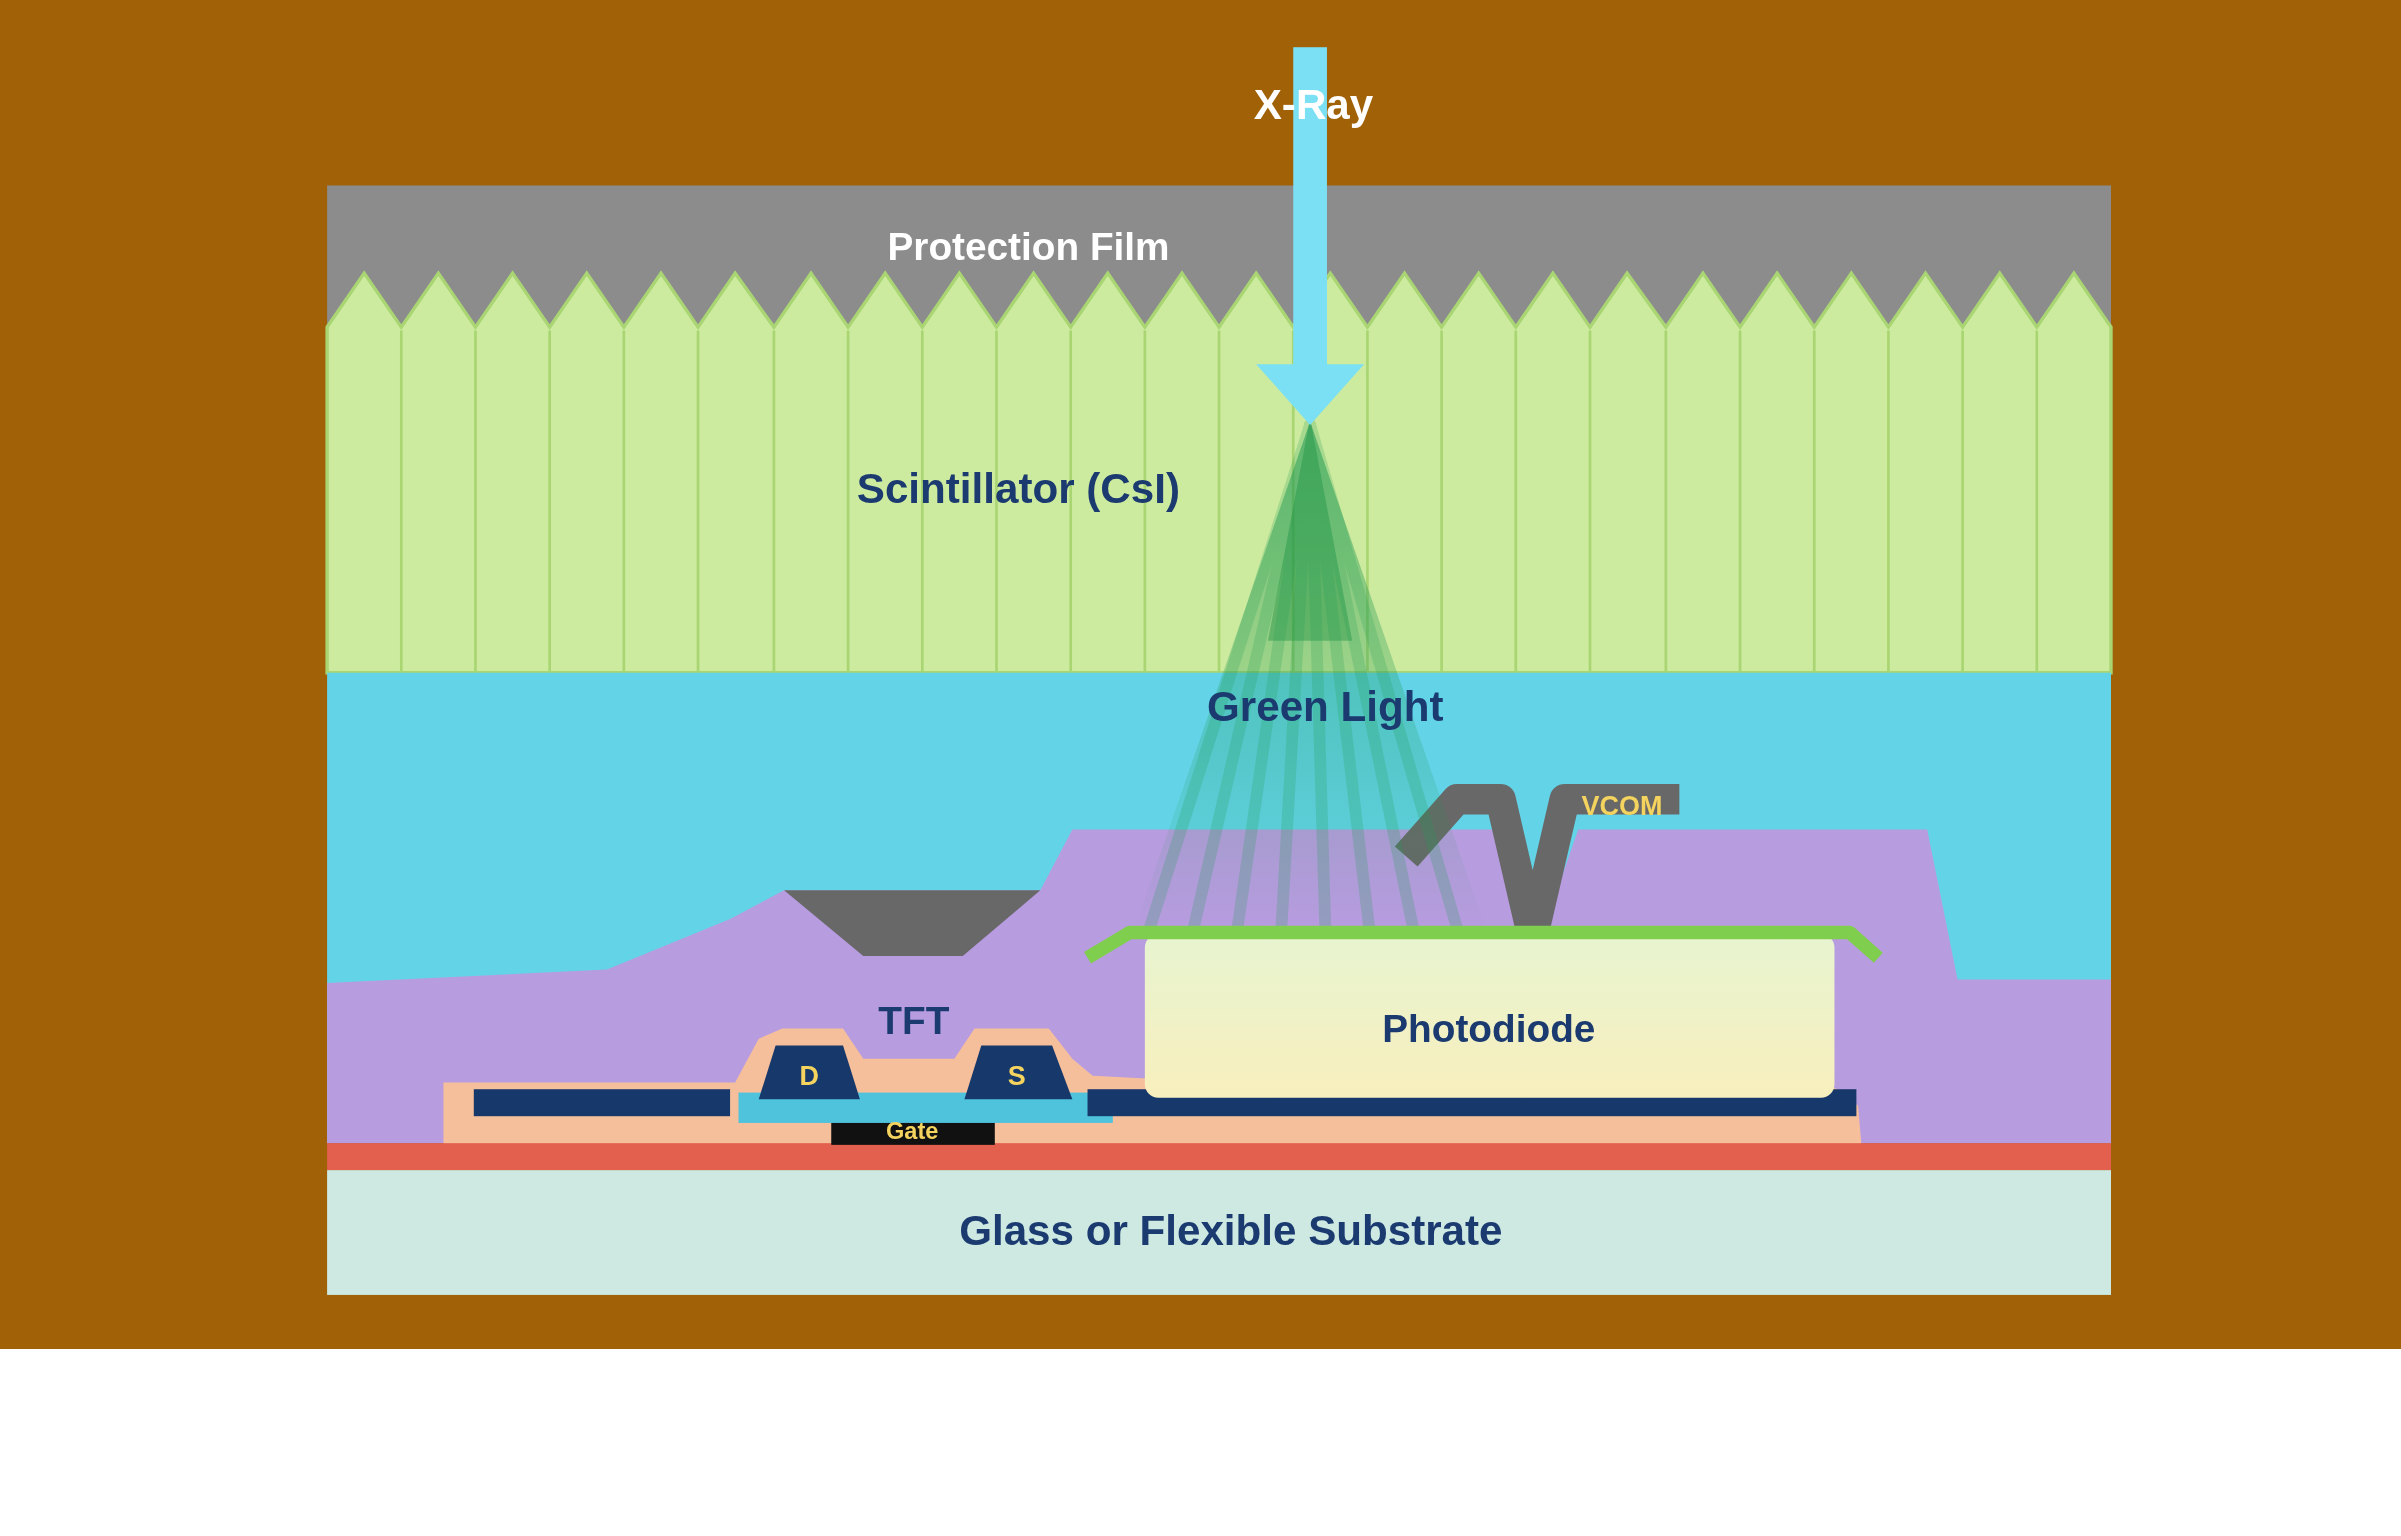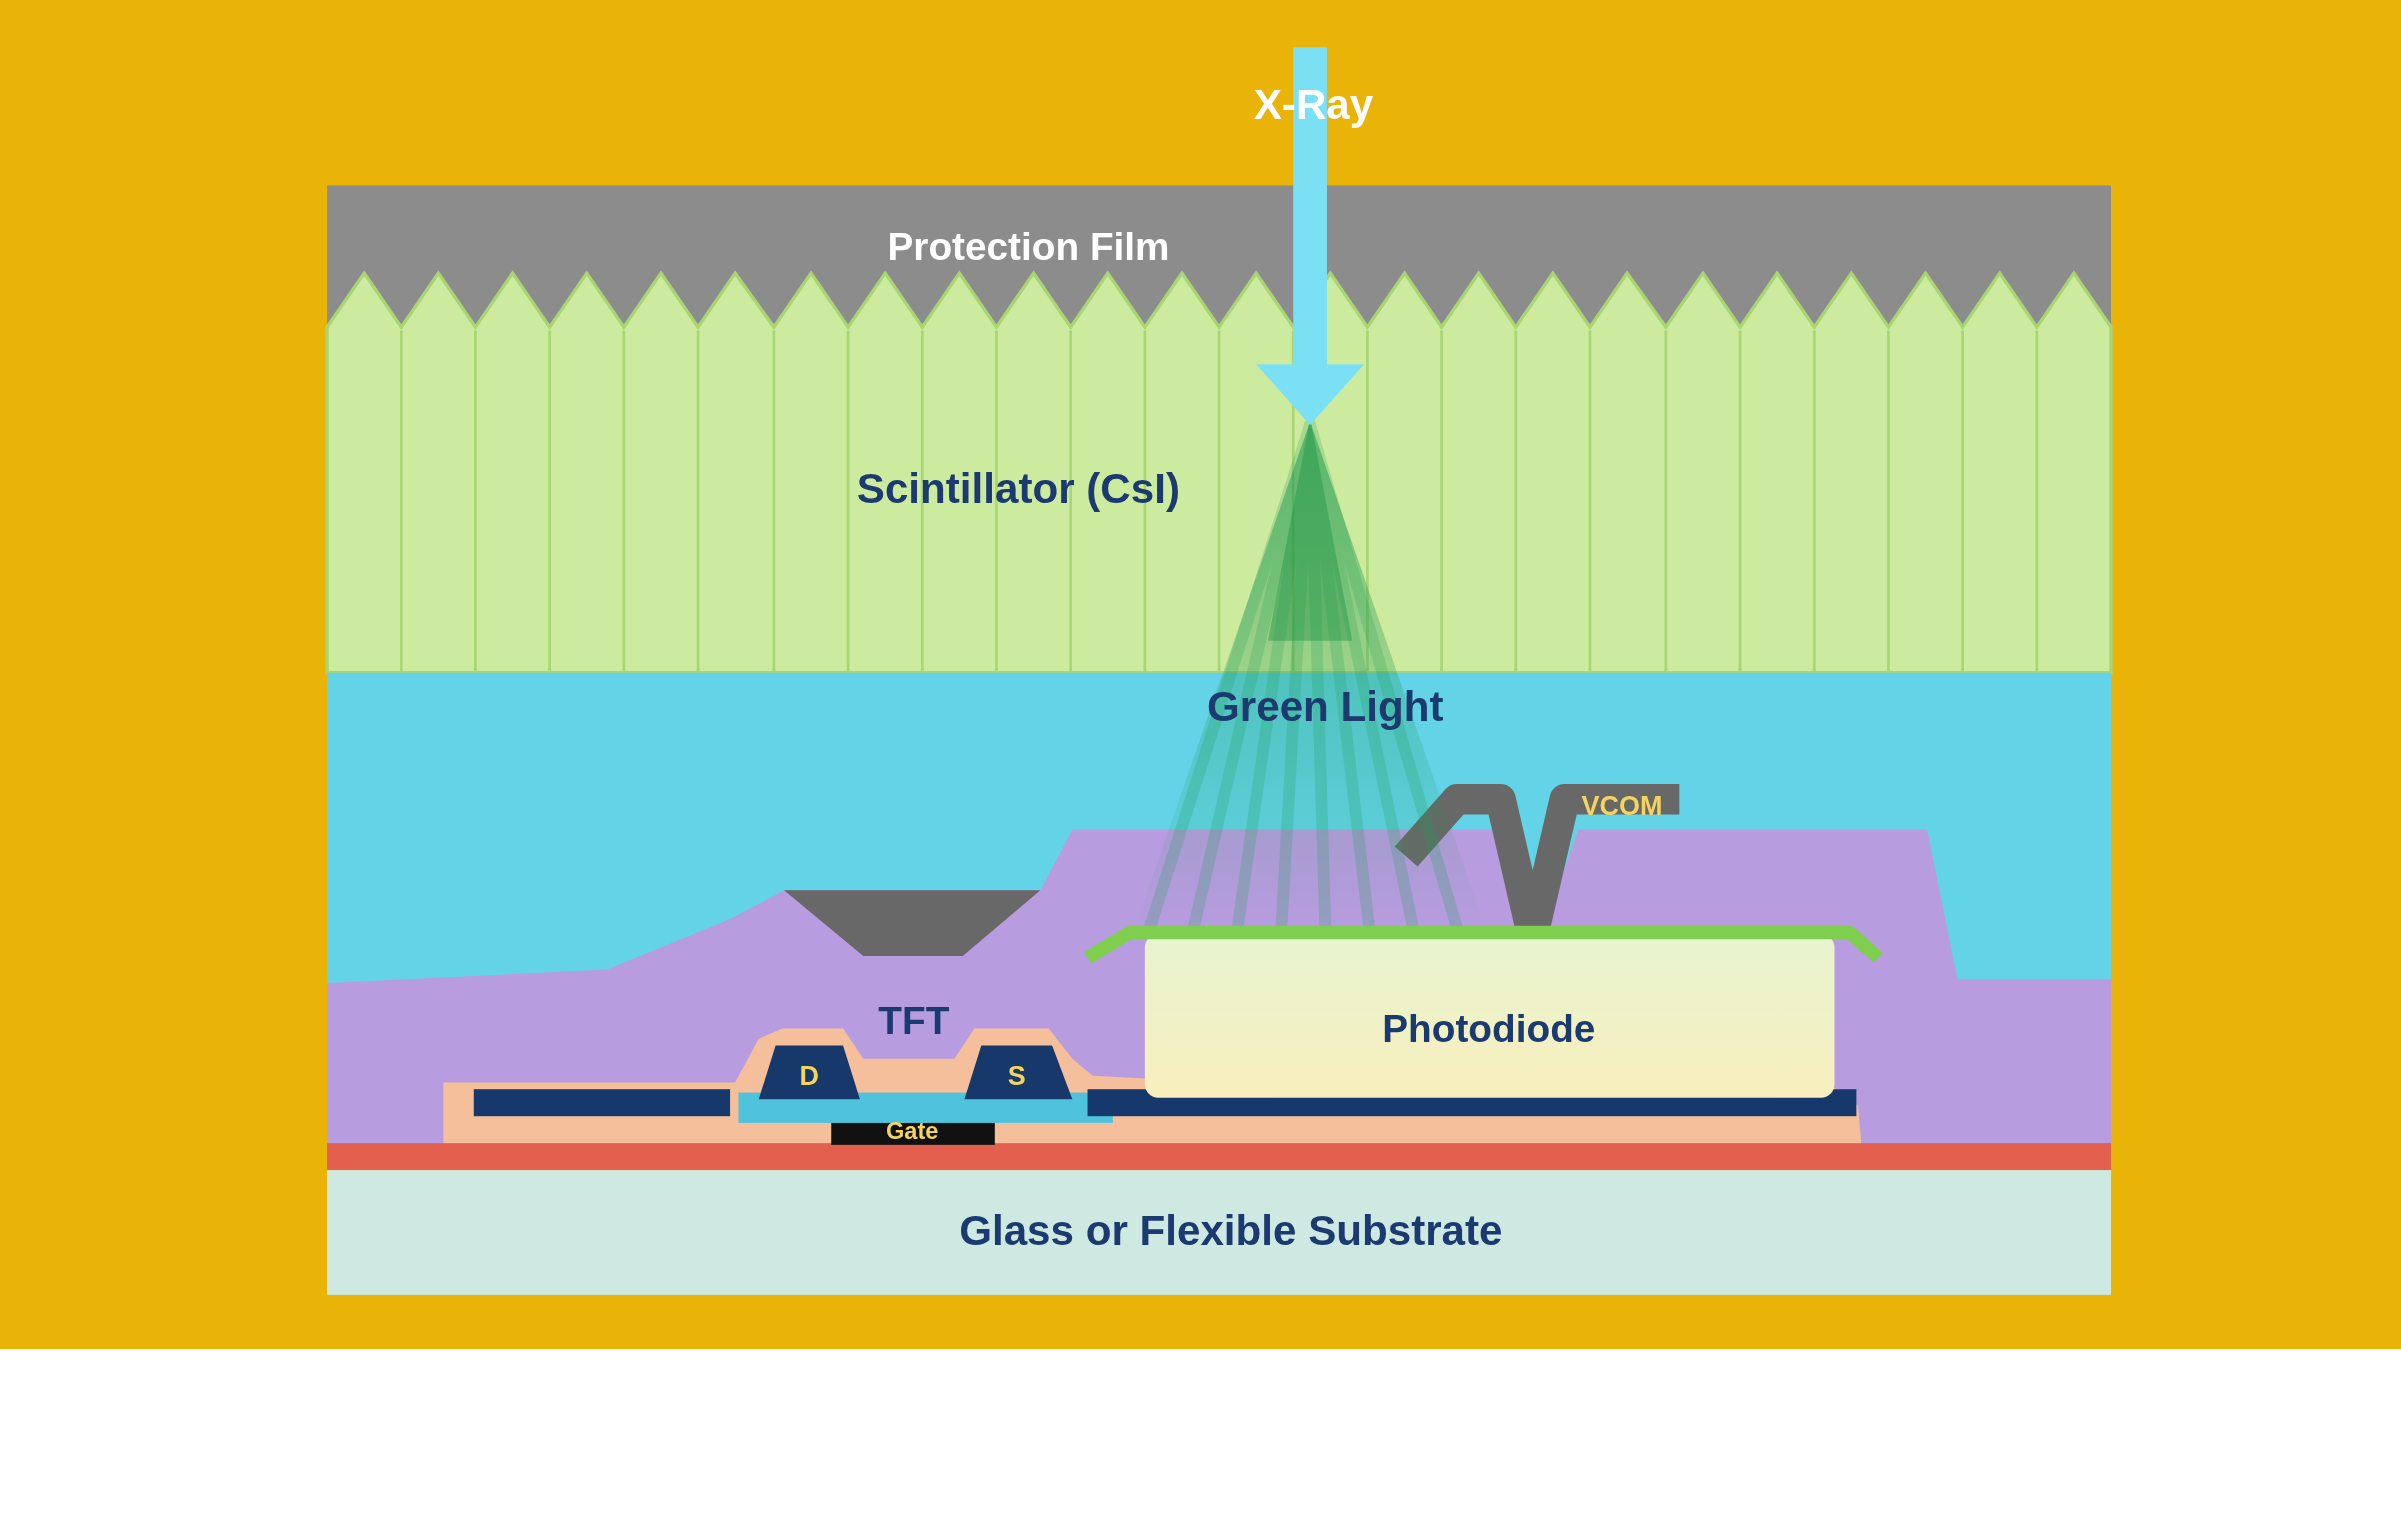--- a/index.html
+++ b/index.html
@@ -1,16 +1,16 @@
 <!DOCTYPE html>
 <html style="font-size:7.7px"><head>
 <meta charset="utf-8">
 <style>
   html,body{margin:0;padding:0;background:#ffffff;}
-  .stage{width:100vw;background:#eab308;}
+  .stage{width:100vw;background:#a16207;}
   svg{display:block;width:100vw;height:auto;}
   svg text{font-family:"Liberation Sans","DejaVu Sans",sans-serif;font-weight:bold;}
   .t-navy{fill:#1b3a70;}
   .t-white{fill:#ffffff;}
   .t-yellow{fill:#f4d35e;}
   .t-xl{font-size:25px;}
   .t-lg{font-size:23px;}
   .t-md{font-size:16px;}
   .t-sm{font-size:14px;}
 </style>

